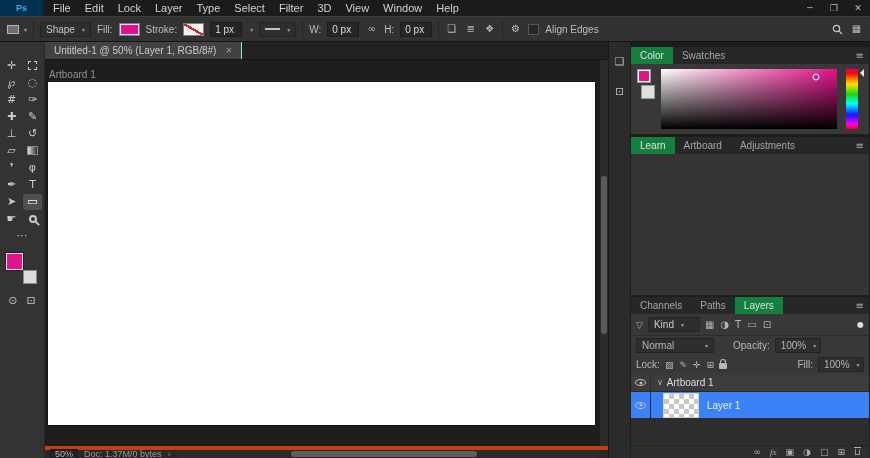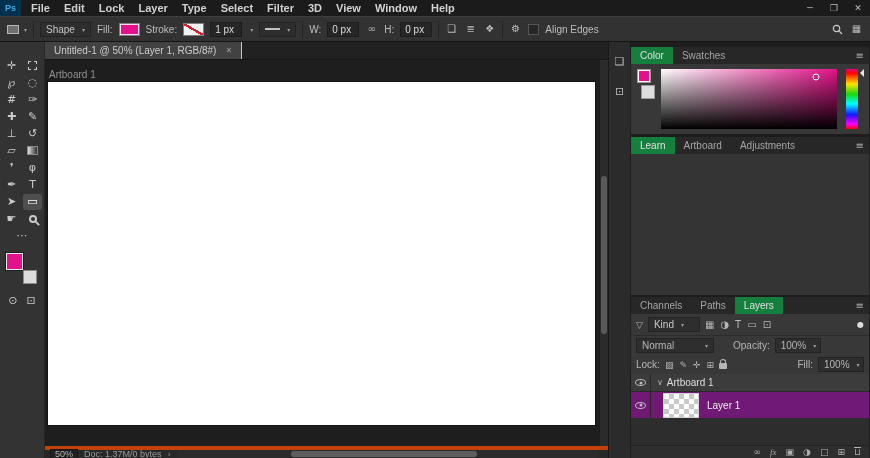--- a/index.html
+++ b/index.html
@@ -3,24 +3,24 @@
 <meta charset="utf-8">
 <style>
   * { box-sizing: border-box; margin: 0; padding: 0; }
   html,body { width:870px; height:458px; overflow:hidden; background:#1c1c1c;
     font-family:"Liberation Sans", sans-serif; color:#c9c9c9; }
   #app { position:relative; width:870px; height:458px; }
 
   
   #menubar { position:absolute; left:0; top:0; right:0; height:16px; background:#1b1b1b;
     display:flex; align-items:center; font-size:11px; color:#d2d2d2; z-index:9; }
-  .ps-logo { width:21px; height:16px; background:#00314e; color:#41a9e0; font-size:9px;
+  .ps-logo { width:43px; height:16px; background:#00314e; color:#41a9e0; font-size:9px;
     font-weight:bold; display:flex; align-items:center; justify-content:center; margin-right:3px; }
   .menus { display:flex; }
-  .menu-item { padding:0 7px; line-height:16px; cursor:default; white-space:nowrap;font-weight:bold; }
+  .menu-item { padding:0 7px; line-height:16px; cursor:default; white-space:nowrap; }
   .win-controls { margin-left:auto; display:flex; align-items:center; height:16px; }
   .win-controls span { width:24px; text-align:center; font-size:9px; color:#bfbfbf;
     font-family:"DejaVu Sans", sans-serif; }
 
   
   #optionsbar { position:absolute; left:0; top:16px; right:0; height:26px; background:#323232;
     border-top:1px solid #3e3e3e; border-bottom:1px solid #141414; display:flex; align-items:center;
     gap:6px; padding:0 7px; font-size:10px; color:#c5c5c5; z-index:8; }
   .vsep { width:1px; height:17px; background:#242424; }
   .spacer { flex:1; }
@@ -137,21 +137,21 @@
   .licon { font-family:"DejaVu Sans", sans-serif; font-size:9px; color:#b5b5b5; cursor:pointer; }
   .padlock { width:8px; height:6px; background:#b5b5b5; border-radius:1px; position:relative;
     margin-top:3px; display:inline-block; cursor:pointer; }
   .padlock::before { content:""; position:absolute; left:1px; top:-4px; width:4px; height:4px;
     border:1px solid #b5b5b5; border-bottom:none; border-radius:3px 3px 0 0; }
   .fill-lbl { margin-left:auto; }
 
   .layer-list { position:absolute; left:0; right:0; top:77px; bottom:13px; background:#2d2d2d; overflow:hidden; }
   .arow { height:18px; background:#3c3c3c; border-bottom:1px solid #292929; display:flex;
     align-items:center; font-size:10px; color:#dedede; }
-  .lrow { height:26px; background:#701a75; display:flex; align-items:center; font-size:10px; color:#ededed; }
+  .lrow { height:26px; background:#3b82f6; display:flex; align-items:center; font-size:10px; color:#ededed; }
   .eye-cell { width:20px; align-self:stretch; display:flex; align-items:center; justify-content:center;
     border-right:1px solid #292929; cursor:pointer; }
   .eye { width:11px; height:7px; border:1px solid #bcbcbc; border-radius:50%; position:relative; display:block; }
   .eye::after { content:""; position:absolute; left:50%; top:50%; width:3px; height:3px;
     border-radius:50%; background:#bcbcbc; transform:translate(-50%,-50%); }
   .chev-exp { margin:0 4px 0 6px; font-size:8px; color:#b0b0b0; font-family:"DejaVu Sans", sans-serif; cursor:pointer; }
   .thumb-cell { width:36px; height:25px; margin:0 8px 0 12px; border:1px solid #cfcfcf; background-color:#fff;
     background-image:repeating-conic-gradient(#c8c8c8 0 25%, #ffffff 0 50%); background-size:10px 10px; }
   .layers-bottom { position:absolute; left:0; right:0; bottom:0; height:13px; background:#2e2e2e;
     border-top:1px solid #232323; display:flex; align-items:center; justify-content:flex-end;

